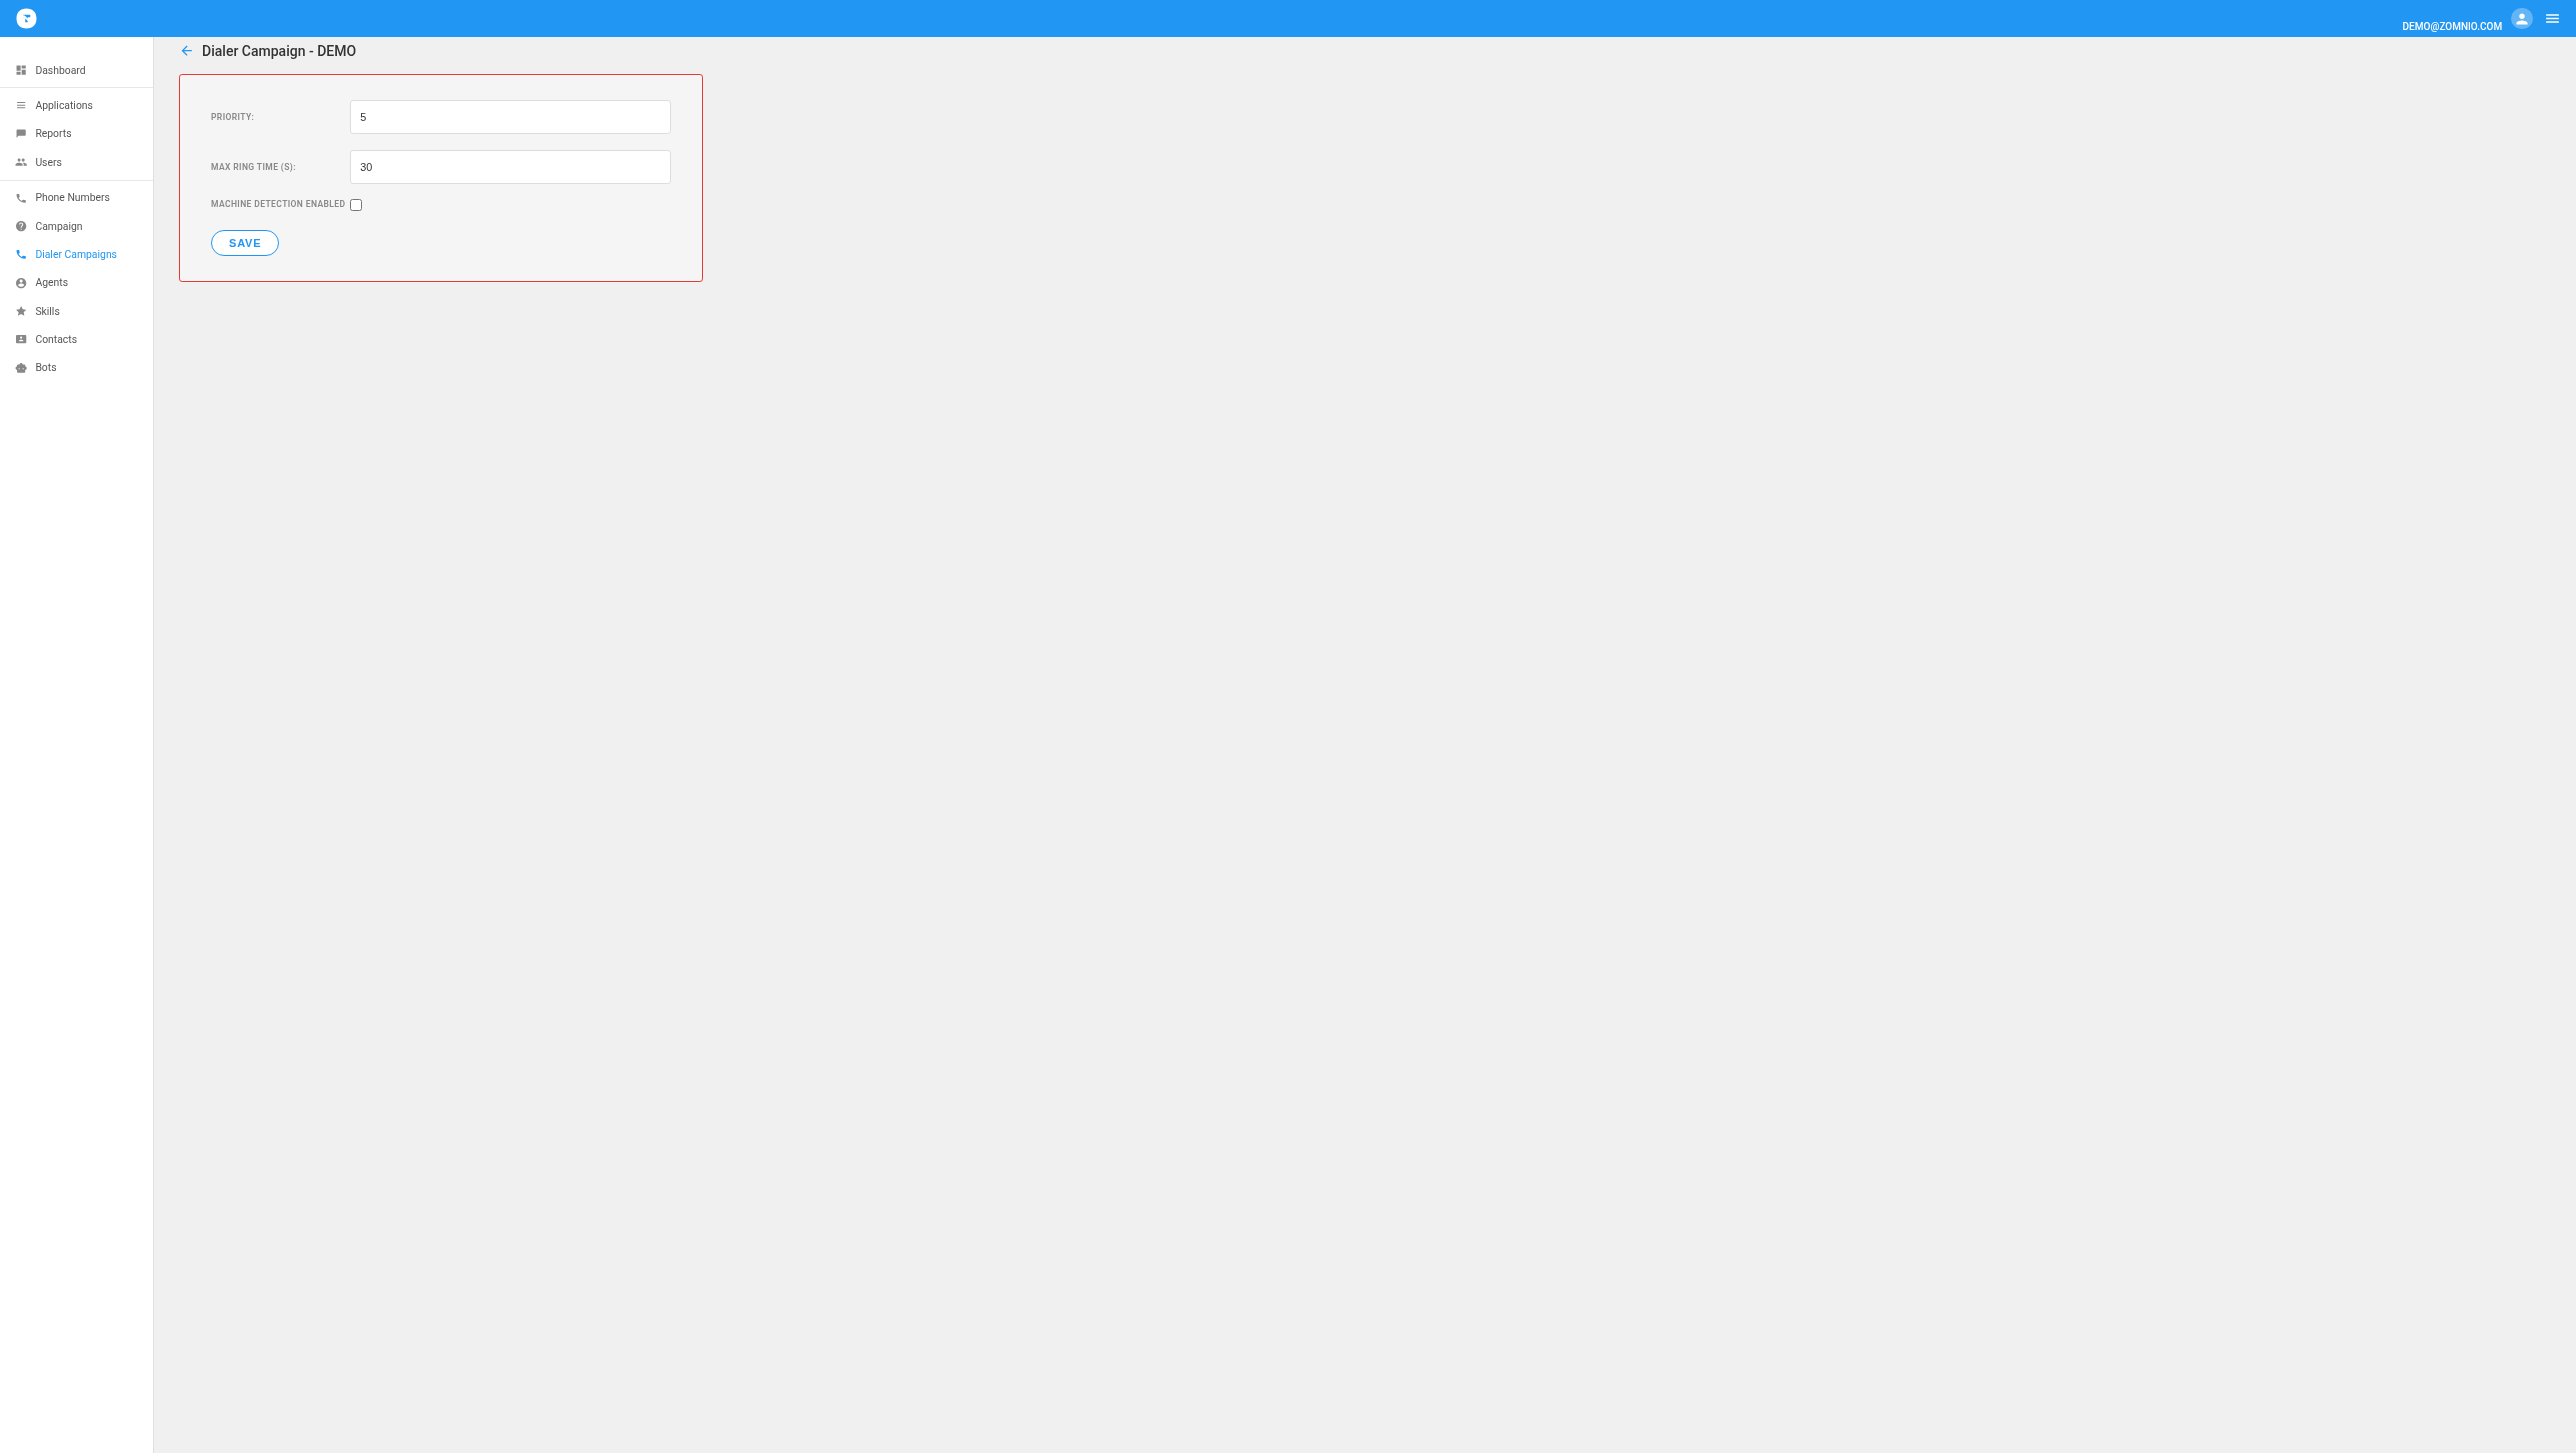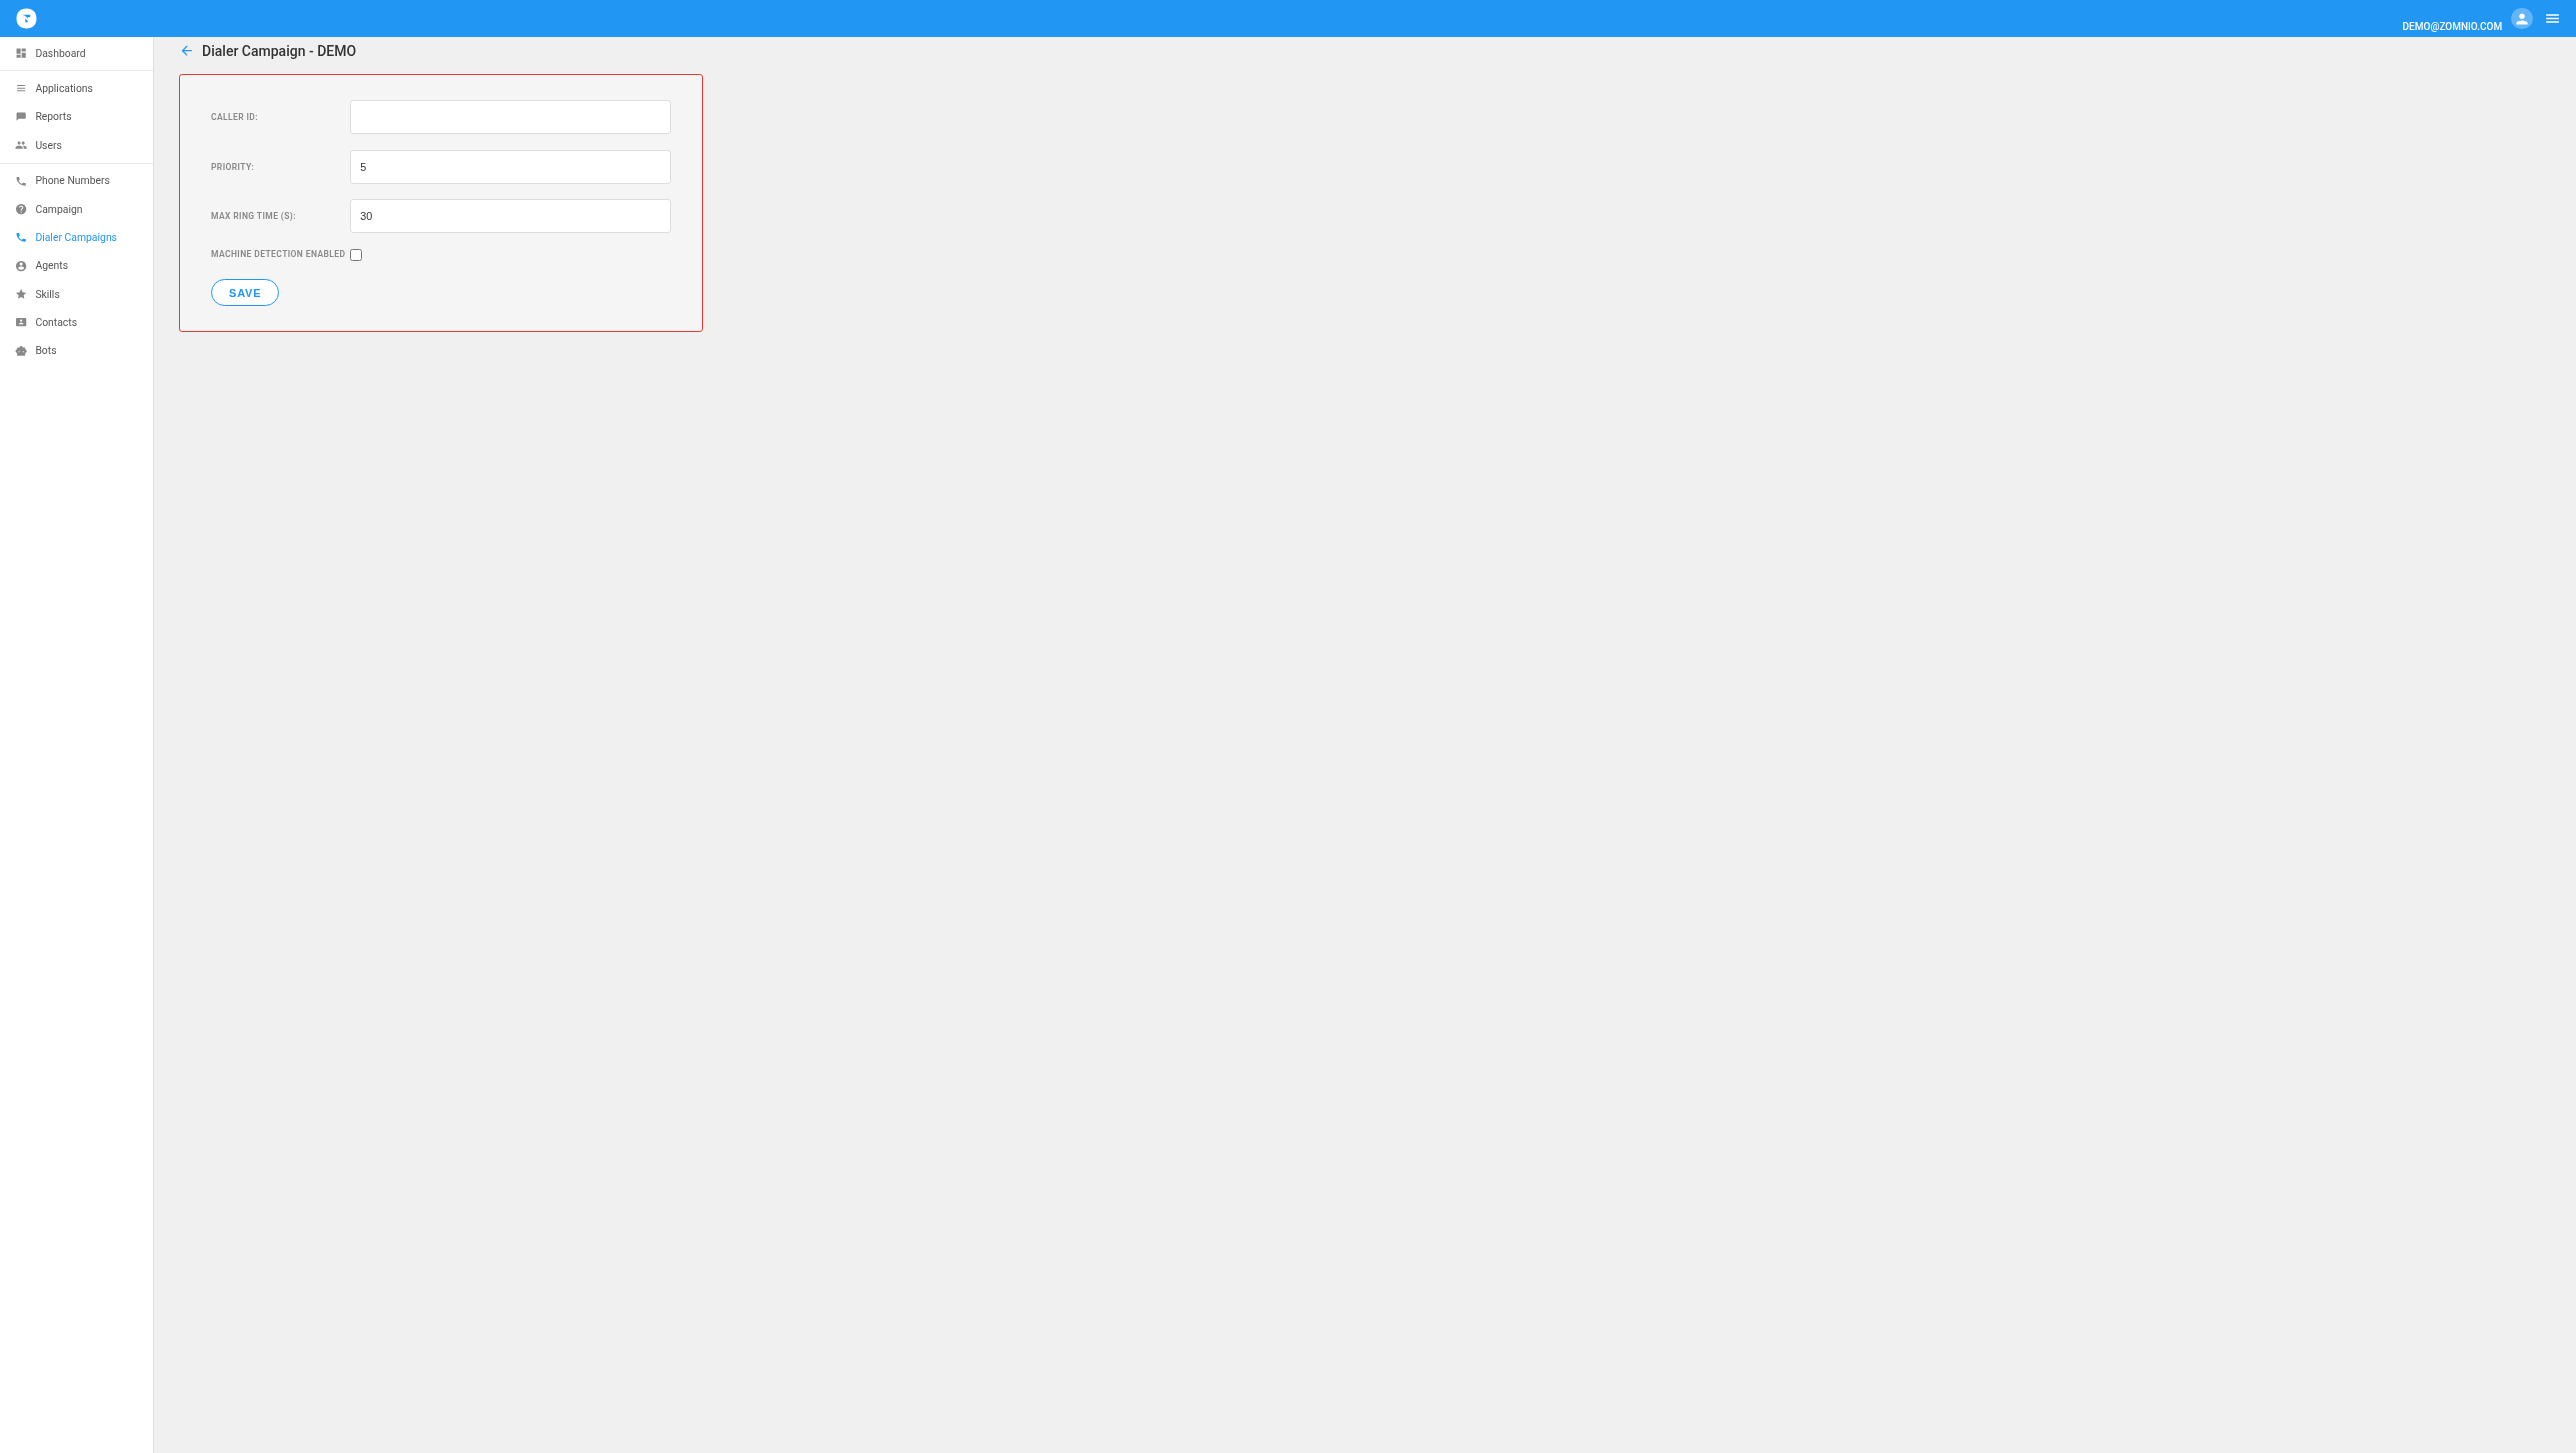--- a/index.html
+++ b/index.html
@@ -55,21 +55,21 @@
       display: flex;
       flex: 1;
       overflow: hidden;
     }
 
     
     .sidebar {
       width: 154px;
       background: white;
       border-right: 0.8px solid #e0e0e0;
-      padding: 2px 0;
+      padding: 19px 0;
       overflow-y: auto;
       flex-shrink: 0;
     }
     .sidebar-item {
       display: flex;
       align-items: center;
       gap: 7.7px;
       padding: 7.7px 15.4px;
       cursor: pointer;
       color: #555;
@@ -330,24 +330,20 @@
         </svg>
       </div>
       <h1 class="page-title">Dialer Campaign - DEMO</h1>
     </div>
 
     <div class="form-card">
 
       
 
       
-      <div class="form-row">
-        <label class="form-label">CALLER ID:</label>
-        <input class="form-input" type="text" value="" style="">
-      </div>
 
       
       <div class="form-row">
         <label class="form-label">PRIORITY:</label>
         <input class="form-input" type="text" value="5" style="">
       </div>
 
       
       <div class="form-row">
         <label class="form-label">MAX RING TIME (S):</label>

